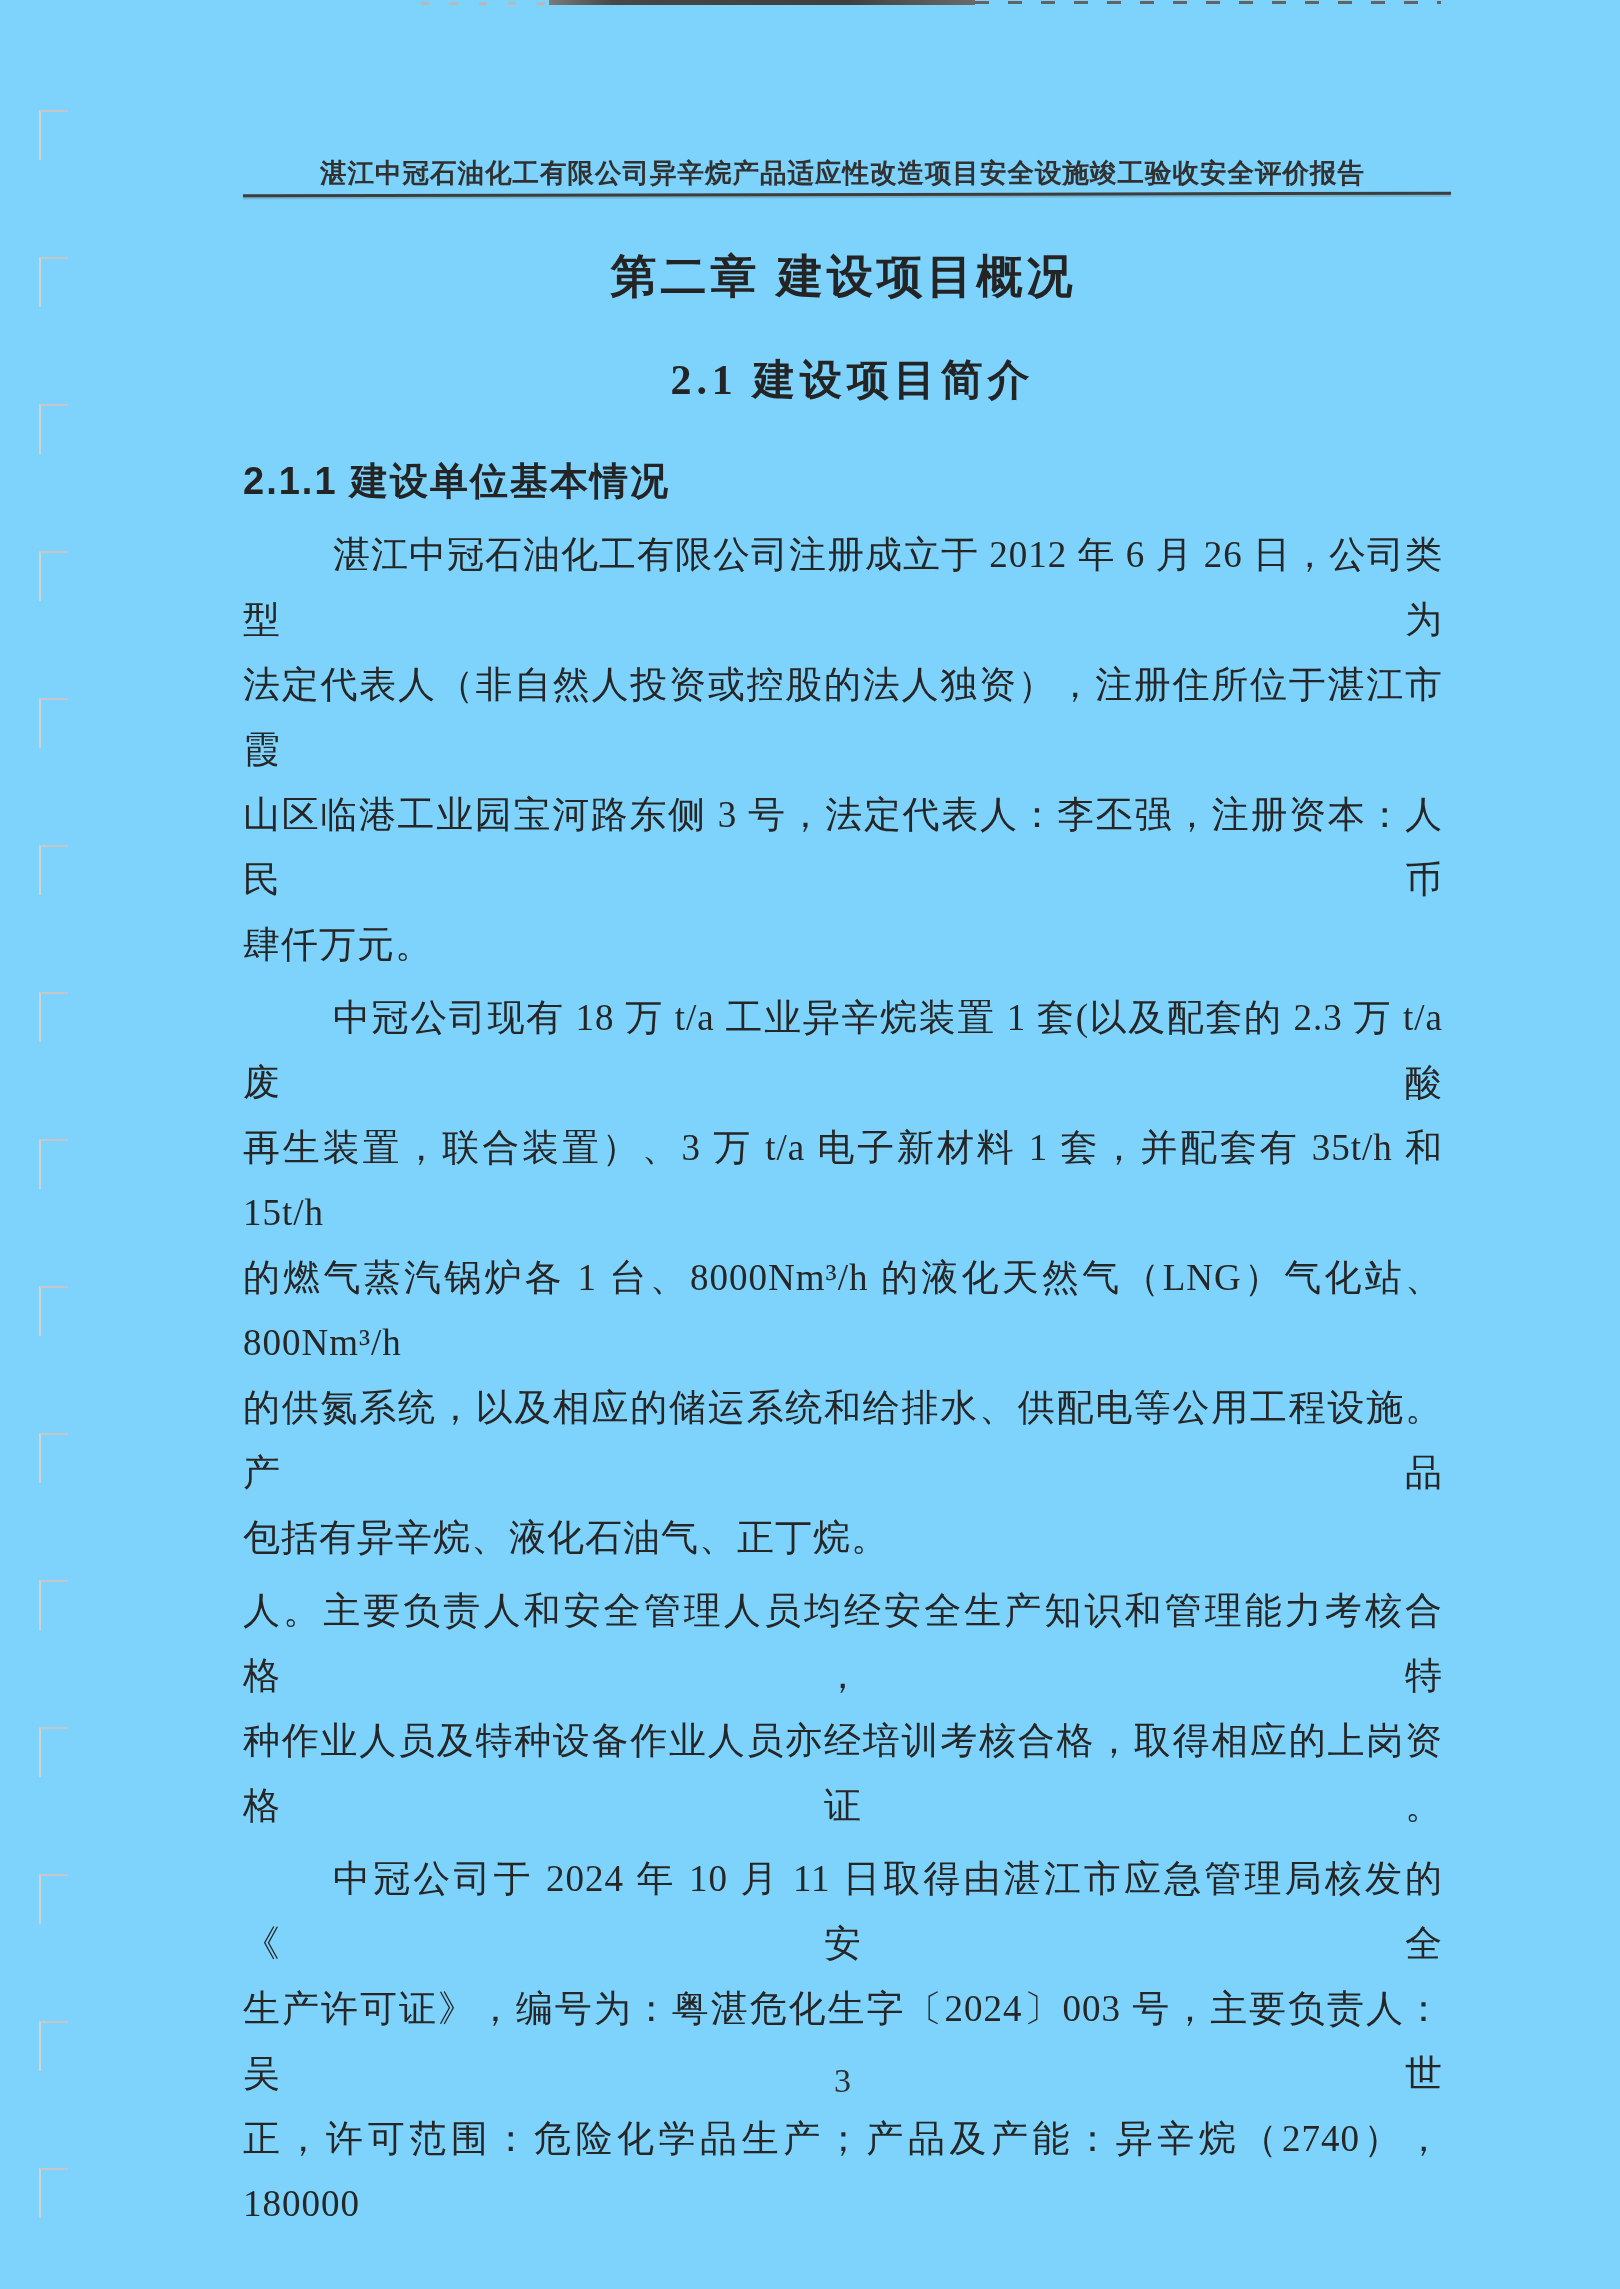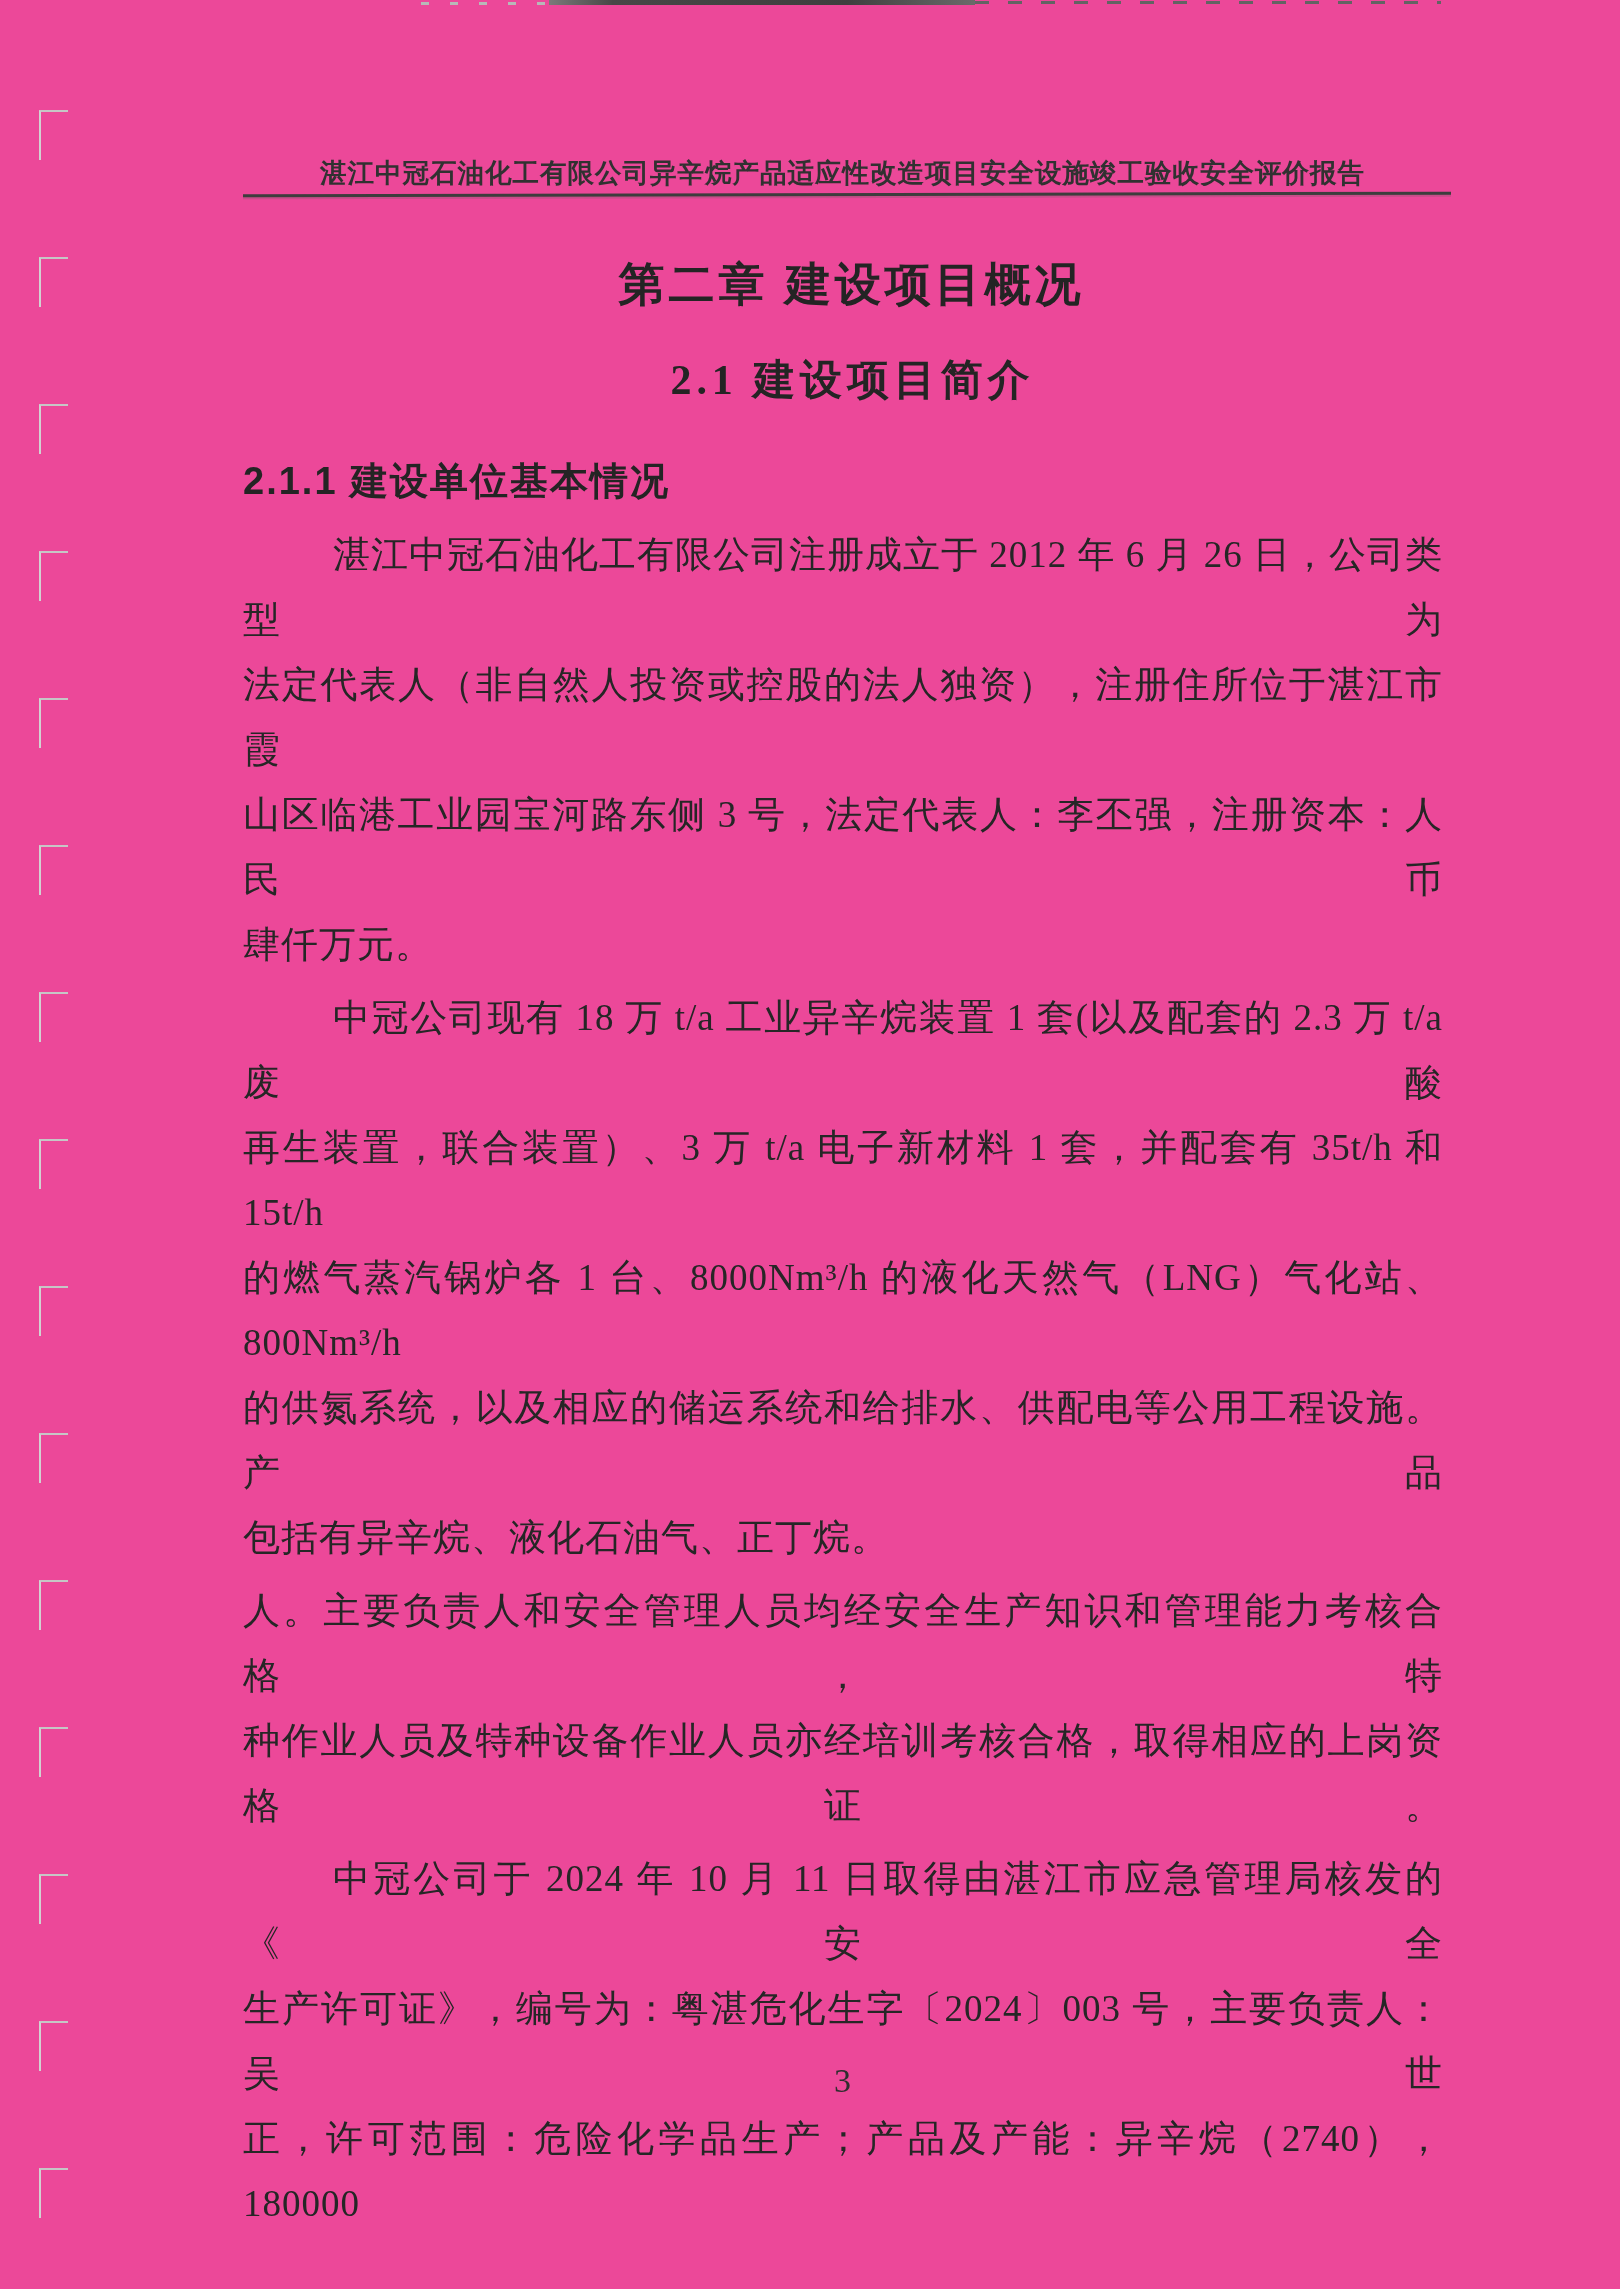--- a/index.html
+++ b/index.html
@@ -1,19 +1,19 @@
 <!DOCTYPE html>
 <html lang="zh"><head>
 <meta charset="utf-8">
 <style>
   html,body{margin:0;padding:0;background:#e8e8e8;}
   .page{
     position:relative;
     width:1620px;height:2290px;
-    background:#ec4899;
+    background:#7dd3fc;
     overflow:hidden;
     font-family:"Liberation Serif","DejaVu Serif",serif;
     color:#262626;
   }
   
   .ta-dots{
     position:absolute;top:2px;left:421px;width:127px;height:2.9px;
     background:repeating-linear-gradient(90deg,#b8b8b8 0 7.8px,transparent 7.8px 29px);
   }
   .ta-solid{
@@ -39,21 +39,21 @@
     font-family:"Liberation Serif","DejaVu Serif",serif;
   }
   .header-rule{
     position:absolute;top:193px;left:243px;width:1208px;height:2.9px;
     background:#3d3d3d;
     box-shadow:0 2px 0 rgba(90,90,90,.25);
     transform:rotate(-0.12deg);
   }
   
   .chapter-title{
-    position:absolute;top:245px;left:235px;width:1215px;margin:9px;
+    position:absolute;top:245px;left:235px;width:1215px;margin:1px;
     text-align:center;
     font-family:"Liberation Sans","DejaVu Sans",sans-serif;
     font-size:46px;font-weight:bold;letter-spacing:3.9px;color:#242424;
   }
   .section-title{
     position:absolute;top:342px;left:235px;width:1215px;margin:10px;
     text-align:center;
     font-family:"Liberation Serif","DejaVu Serif",serif;
     font-size:42px;font-weight:bold;letter-spacing:4.9px;color:#242424;
   }

